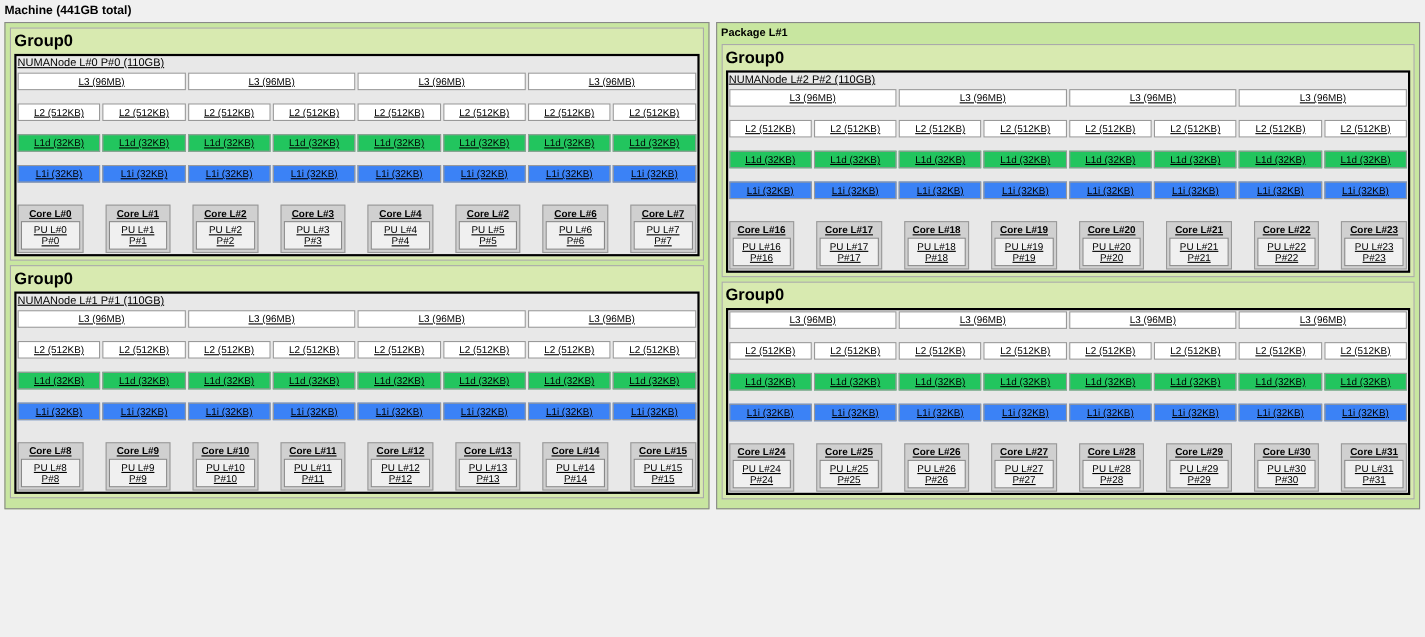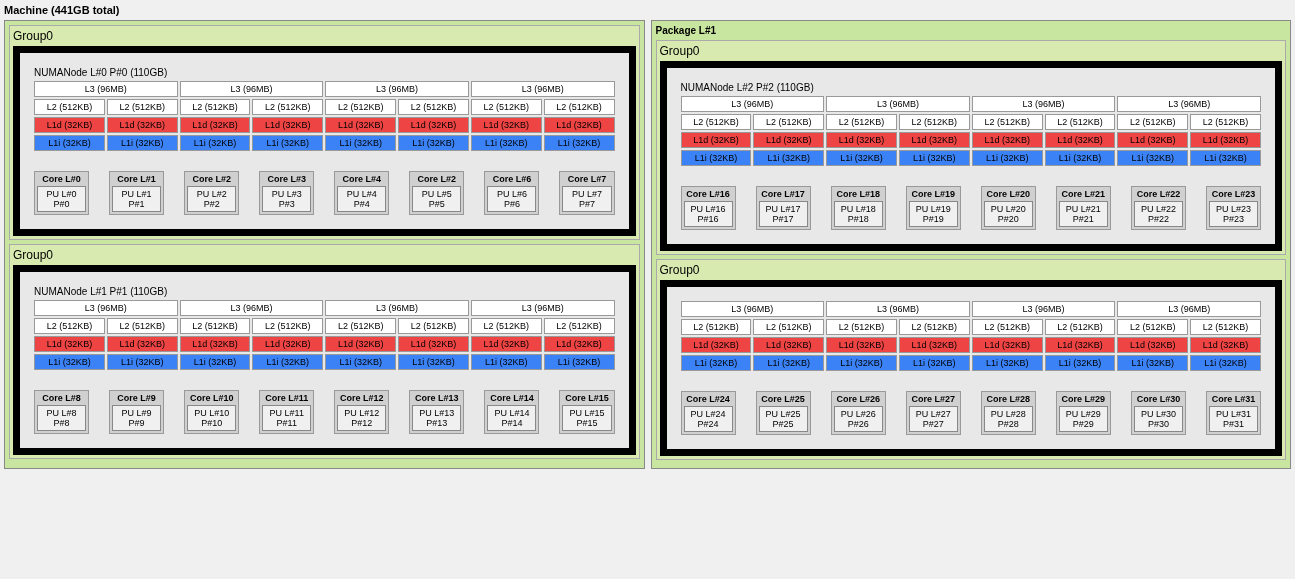--- a/index.html
+++ b/index.html
@@ -30,55 +30,56 @@
       font-weight: bold;
       margin-bottom: 4px;
     }
     .group {
       border: 1px solid #aaa;
       background: #d8eab0;
       padding: 3px;
       margin-bottom: 4px;
     }
     .group-title {
-      font-size: 12px;
-      font-weight: normal;
+      font-size: 15px;
+      font-weight: bold;
       margin-bottom: 3px;
     }
     .numa-node {
-      border: 7px solid #000000;
+      border: 2px solid #000000;
       background: #e8e8e8;
-      padding: 14px;
+      padding: 1px;
+      text-decoration: underline;
     }
     .numa-title {
       font-size: 10px;
       margin-bottom: 3px;
     }
     .cache-row {
       display: flex;
       gap: 2px;
-      margin-bottom: 2px;
+      margin-bottom: 12px;
     }
     .cache-box {
       flex: 1;
       border: 1px solid #999;
       background: #fff;
       text-align: center;
       padding: 2px 1px;
       font-size: 9px;
       white-space: nowrap;
     }
     .cache-box.l3 {
       background: #fff;
     }
     .cache-box.l2 {
       background: #fff;
     }
     .cache-box.l1d {
-      background: #ef4444;
+      background: #22c55e;
     }
     .cache-box.l1i {
       background: #3b82f6;
     }
     .cores-row {
       display: flex;
       gap: 20px;
       margin-top: 20px;
     }
     .core-box {

